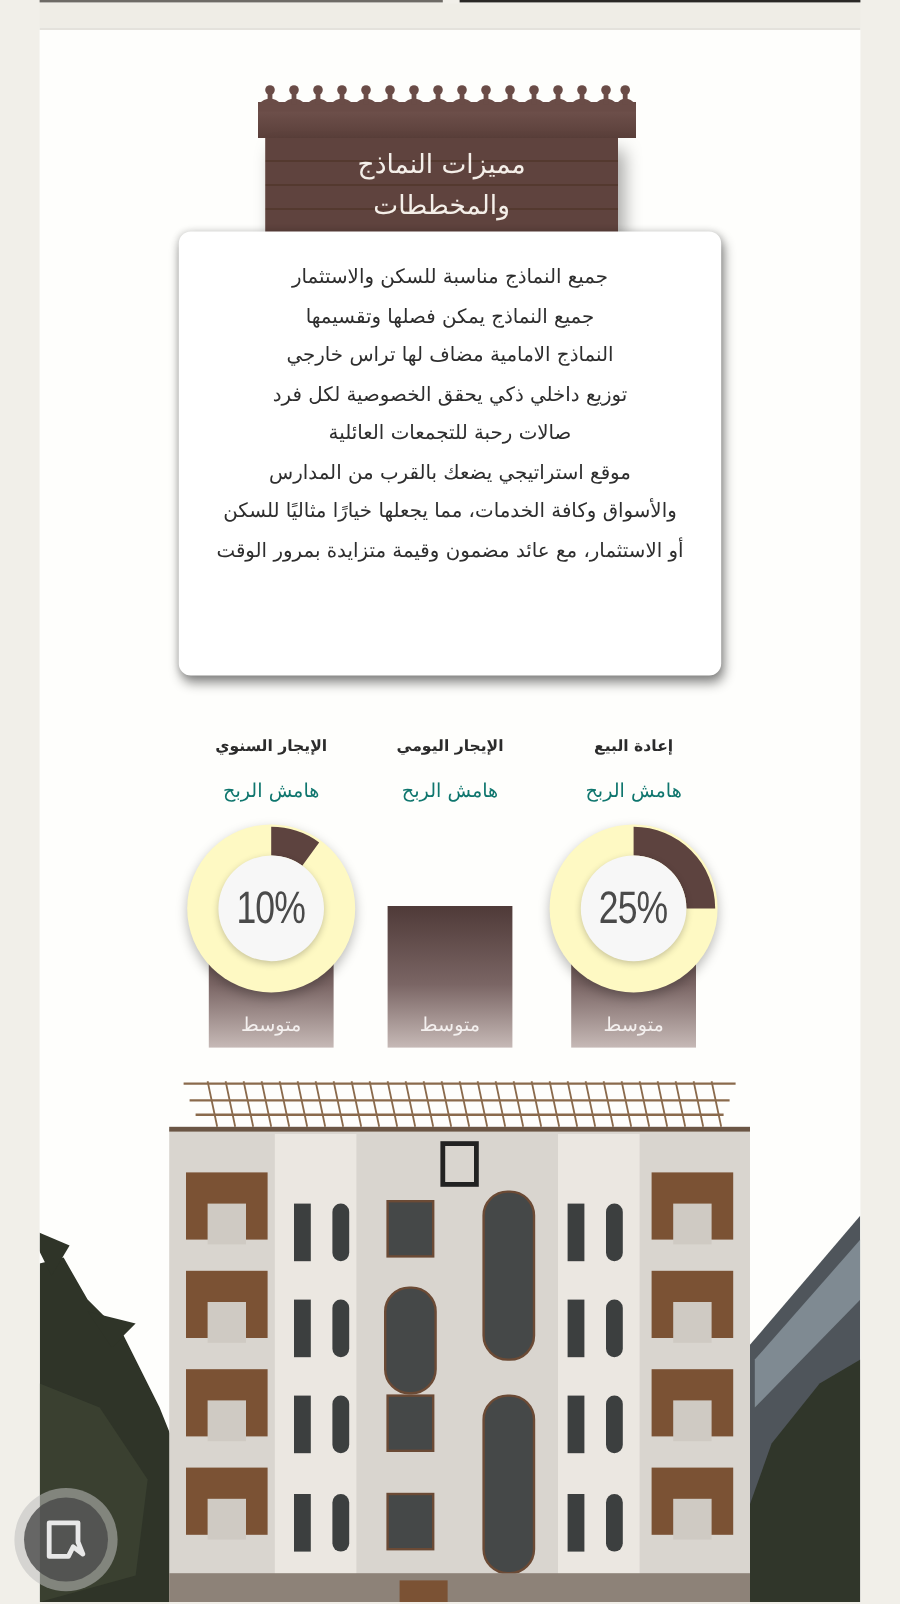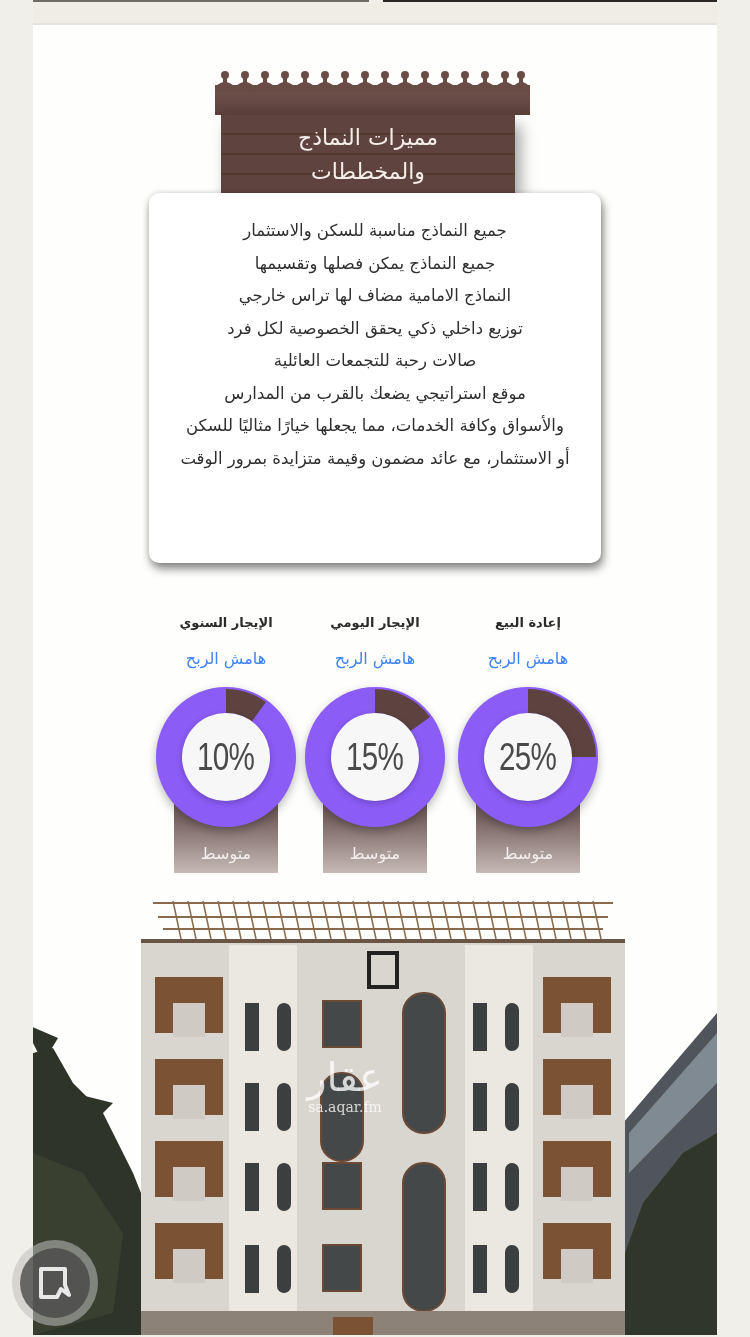--- a/index.html
+++ b/index.html
@@ -59,33 +59,33 @@
   
   .stat {
     position:absolute; top:590px; width:150px; height:260px;
   }
   .stat-title {
     position:absolute; left:0; top:0; width:150px; text-align:center;
     font-size:13px; font-weight:bold; color:#2b2b2b; direction:rtl;
   }
   .stat-sub {
     position:absolute; left:0; top:34px; width:150px; text-align:center;
-    font-size:16px; color:#3b82f6; direction:rtl;
+    font-size:16px; color:#0f766e; direction:rtl;
   }
   .stat-tab {
     position:absolute; left:23px; top:140px; width:104px; height:118px;
     background:linear-gradient(#4f3a38 0%, #7a6564 55%, #c6b9b6 100%);
   }
   .stat-tab-label {
     position:absolute; left:0; bottom:10px; width:104px; text-align:center;
     color:#f4f0ef; font-size:16px; direction:rtl;
   }
   .ring {
     position:absolute; left:5px; top:72px; width:140px; height:140px;
-    border-radius:50%; background:#8b5cf6;
+    border-radius:50%; background:#fef9c3;
     box-shadow: 0 4px 10px rgba(0,0,0,.28);
   }
   .ring svg { position:absolute; left:0; top:0; }
   .ring-inner {
     position:absolute; left:26px; top:26px; width:88px; height:88px; border-radius:50%;
     background:#f7f7f7;
     box-shadow: 0 2px 6px rgba(0,0,0,.22);
     display:flex; align-items:center; justify-content:center;
   }
   .pct {
@@ -217,28 +217,20 @@
       </div>
     </div>
   </div>
 
   <div class="stat" style="left:267px">
     <div class="stat-title">الإيجار اليومي</div>
     <div class="stat-sub">هامش الربح</div>
     <div class="stat-tab">
       <div class="stat-tab-label">متوسط</div>
     </div>
-    <div class="ring">
-      <svg width="140" height="140" viewBox="0 0 140 140">
-        <path d="M70 2 A68 68 0 0 1 125.0 30.0 L105.6 44.1 A44 44 0 0 0 70 26 Z" fill="#5d433f"></path>
-      </svg>
-      <div class="ring-inner">
-        <span class="pct">15%</span>
-      </div>
-    </div>
   </div>
 
   <div class="stat" style="left:420px">
     <div class="stat-title">إعادة البيع</div>
     <div class="stat-sub">هامش الربح</div>
     <div class="stat-tab">
       <div class="stat-tab-label">متوسط</div>
     </div>
     <div class="ring">
       <svg width="140" height="140" viewBox="0 0 140 140">
@@ -361,24 +353,20 @@
         <rect x="288" y="200" width="42" height="88" rx="20"></rect>
         <rect x="370" y="120" width="42" height="140" rx="20"></rect>
         <rect x="370" y="290" width="42" height="148" rx="20"></rect>
       </g>
 
       <rect x="108" y="438" width="484" height="24" fill="#8d8278"></rect>
       <rect x="300" y="444" width="40" height="18" fill="#7b5234"></rect>
     </svg>
   </div>
 
-  <div class="watermark">
-    <div class="wm-logo">عقار</div>
-    <div class="wm-url">sa.aqar.fm</div>
-  </div>
 </div>
 
 <div class="fab">
   <div class="fab-inner">
     <svg width="40" height="40" viewBox="0 0 40 40">
       <path d="M6 6 H30 V22 L34 32 L26 26 L22 34 H6 Z" fill="none" stroke="#e8e8e8" stroke-width="4" stroke-linejoin="round"></path>
     </svg>
   </div>
 </div>
 

